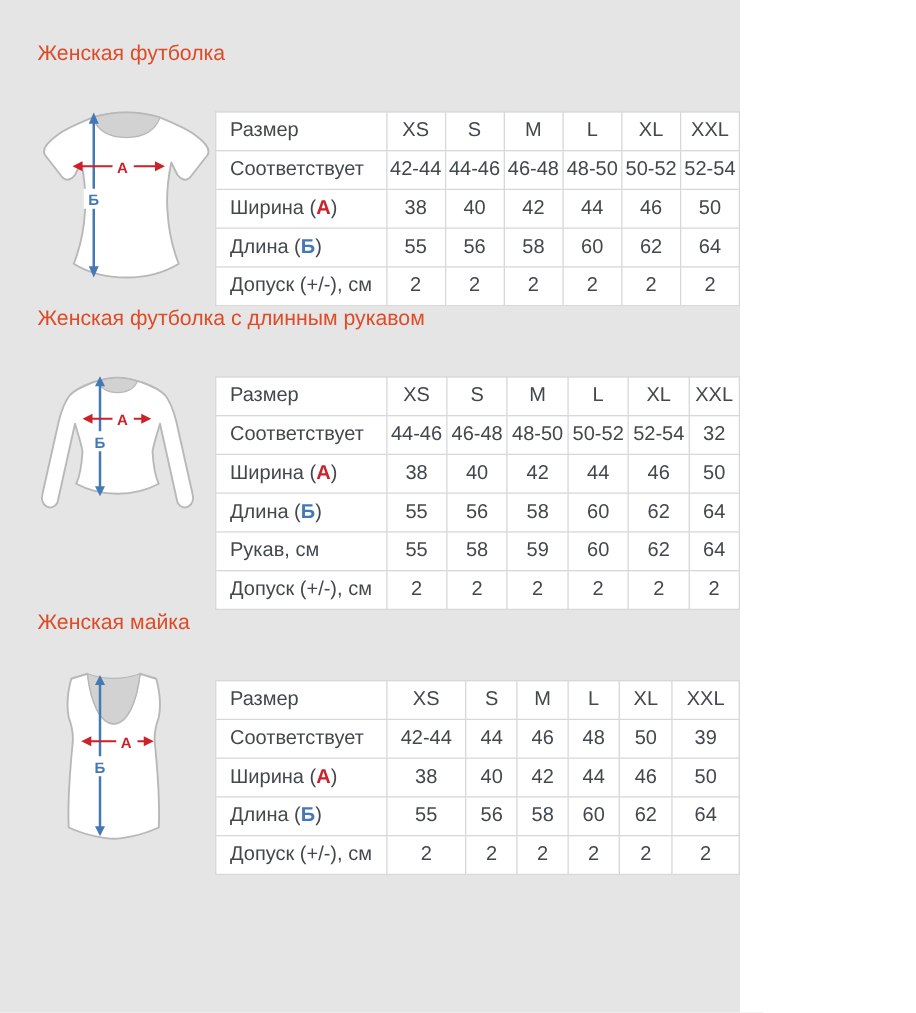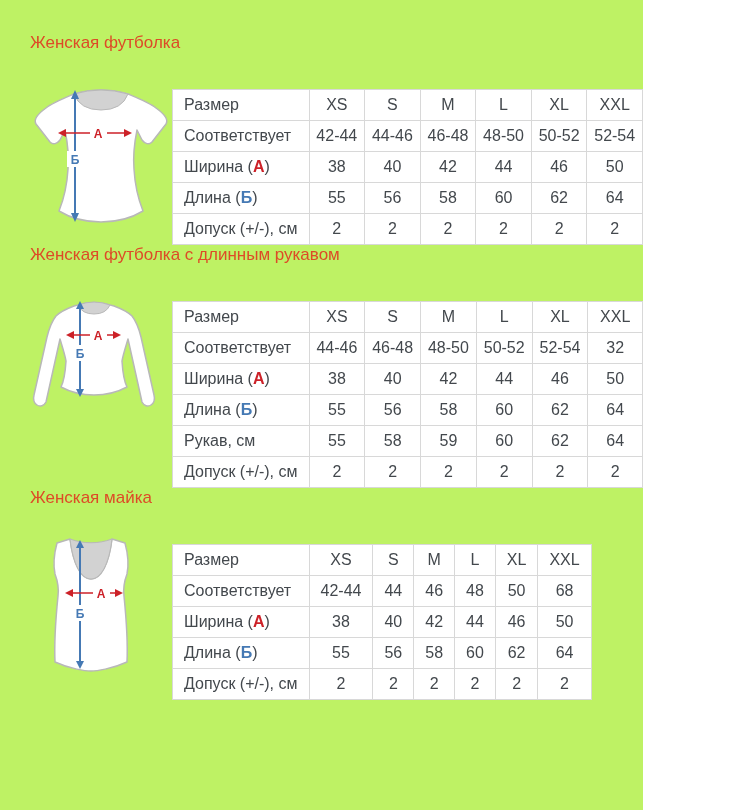--- a/index.html
+++ b/index.html
@@ -3,21 +3,21 @@
 <meta charset="utf-8">
 <style>
   :root{
     --title:#dd4b27; --text:#43484d; --border:#d8d8d8;
     --accent-red:#cc2128; --accent-blue:#4579b4;
     --garment-outline:#b8b8b8; --garment-fill:#ffffff; --collar-fill:#d2d2d2;
   }
   *{box-sizing:border-box}
   body{margin:0;background:#fff}
   .page{
-    width:643px;min-height:810px;background:#bef264;
+    width:592px;min-height:810px;background:#e5e5e5;
     padding:33px 0 34px 30px;
     font-family:"Liberation Sans","DejaVu Sans",sans-serif;
     color:var(--text);
   }
   .section{}
   .section:first-child{margin-top:0}
   .section-title{margin:0;font-size:17px;line-height:20px;font-weight:normal;color:var(--title)}
   .row{display:flex;align-items:flex-start;margin-top:36px}
   .garment{width:142px;flex:none}
   .garment svg{display:block;overflow:visible}
@@ -241,21 +241,21 @@
               <td class="val">XL</td>
               <td class="val">XXL</td>
             </tr>
             <tr>
               <td class="label">Соответствует</td>
               <td class="val">42-44</td>
               <td class="val">44</td>
               <td class="val">46</td>
               <td class="val">48</td>
               <td class="val">50</td>
-              <td class="val">68</td>
+              <td class="val">39</td>
             </tr>
             <tr>
               <td class="label">Ширина (<span class="mark mark-red">А</span>)</td>
               <td class="val">38</td>
               <td class="val">40</td>
               <td class="val">42</td>
               <td class="val">44</td>
               <td class="val">46</td>
               <td class="val">50</td>
             </tr>

